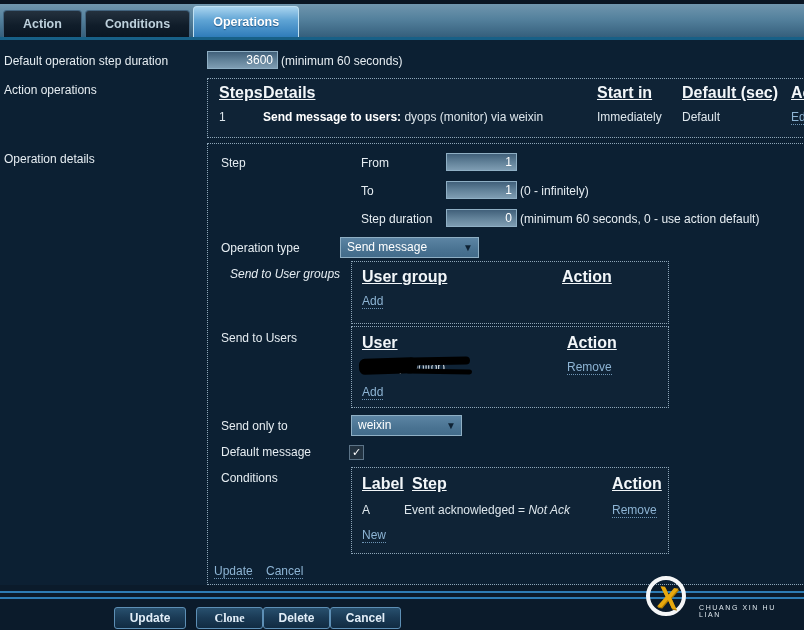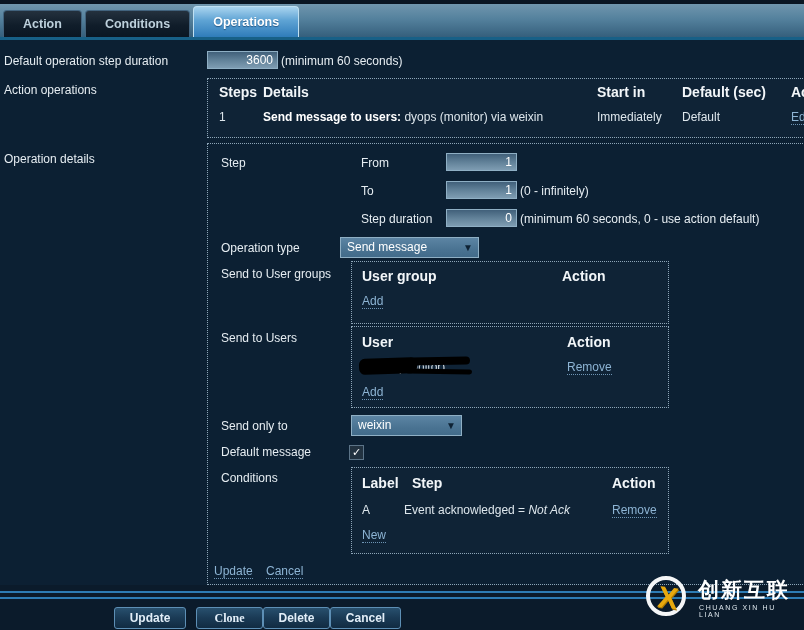--- a/index.html
+++ b/index.html
@@ -32,21 +32,21 @@
   }
   
   .lbl{position:absolute;color:#e6edf2;}
   .lbl-col{left:4px;width:197px;text-align:left;}
   .hint{position:absolute;color:#e6edf2;}
   .lnk{
     color:#8db4d4;cursor:pointer;
     border-bottom:1px dotted #6d94b4;padding-bottom:0px;
   }
   .dottedbox{position:absolute;border:1px dotted #8ea6b8;background:rgba(255,255,255,0.015);}
-  .thead{font-weight:bold;color:#f2f6f9;font-size:14px;}
+  .thead{font-weight:bold;color:#f2f6f9;font-size:16px;text-decoration:underline;}
   .field{
     position:absolute;height:16px;width:63px;
     background:linear-gradient(180deg,#41607a 0%,#64849b 55%,#7e9cb2 100%);
     border:1px solid #8fafc4;color:#ffffff;
     font-family:"Liberation Sans",sans-serif;font-size:12px;
     text-align:right;padding:0 4px 0 2px;outline:none;
   }
   .select{
     position:absolute;height:19px;line-height:19px;
     background:linear-gradient(180deg,#5c84a3 0%,#4a7392 60%,#426b8a 100%);
@@ -138,21 +138,21 @@
   <div class="lbl" style="left:153px;top:68px;">Step duration</div>
   <input class="field" style="left: 238px; top: 65px;" value="0">
   <div class="hint" style="left:312px;top:68px;">(minimum 60 seconds, 0 - use action default)</div>
 
   <div class="lbl" style="left:13px;top:97px;">Operation type</div>
   <div class="select" style="left:132px;top:93px;width:125px;">
     <span>Send message</span>
     <span class="caret">▼</span>
   </div>
 
-  <div class="lbl" style="left:13px;top:123px;">Send to User groups</div>
+  <div class="lbl" style="left:22px;top:123px;font-style:italic;">Send to User groups</div>
   <div class="dottedbox" style="left:143px;top:117px;width:316px;height:61px;">
     <div class="thead" style="position:absolute;left:10px;top:6px;">User group</div>
     <div class="thead" style="position:absolute;left:210px;top:6px;">Action</div>
     <span class="lnk" style="position:absolute;left:10px;top:32px;">Add</span>
   </div>
 
   <div class="lbl" style="left:13px;top:187px;">Send to Users</div>
   <div class="dottedbox" style="left:143px;top:182px;width:316px;height:80px;">
     <div class="thead" style="position:absolute;left:10px;top:7px;">User</div>
     <div class="thead" style="position:absolute;left:215px;top:7px;">Action</div>
@@ -197,15 +197,14 @@
   <div class="fline" style="top:12px;"></div>
 </div>
 <button class="btn" style="left:114px;width:72px;">Update</button>
 <button class="btn" style="left:196px;width:67px;font-family:Liberation Serif, serif;">Clone</button>
 <button class="btn" style="left:263px;width:67px;">Delete</button>
 <button class="btn" style="left:330px;width:71px;">Cancel</button>
 
 <div class="watermark">
   <div class="wm-circle"></div>
   <div class="wm-x">X</div>
-  <div class="wm-cn">创新互联</div>
   <div class="wm-en">CHUANG XIN HU LIAN</div>
 </div>
 
 </body></html>

